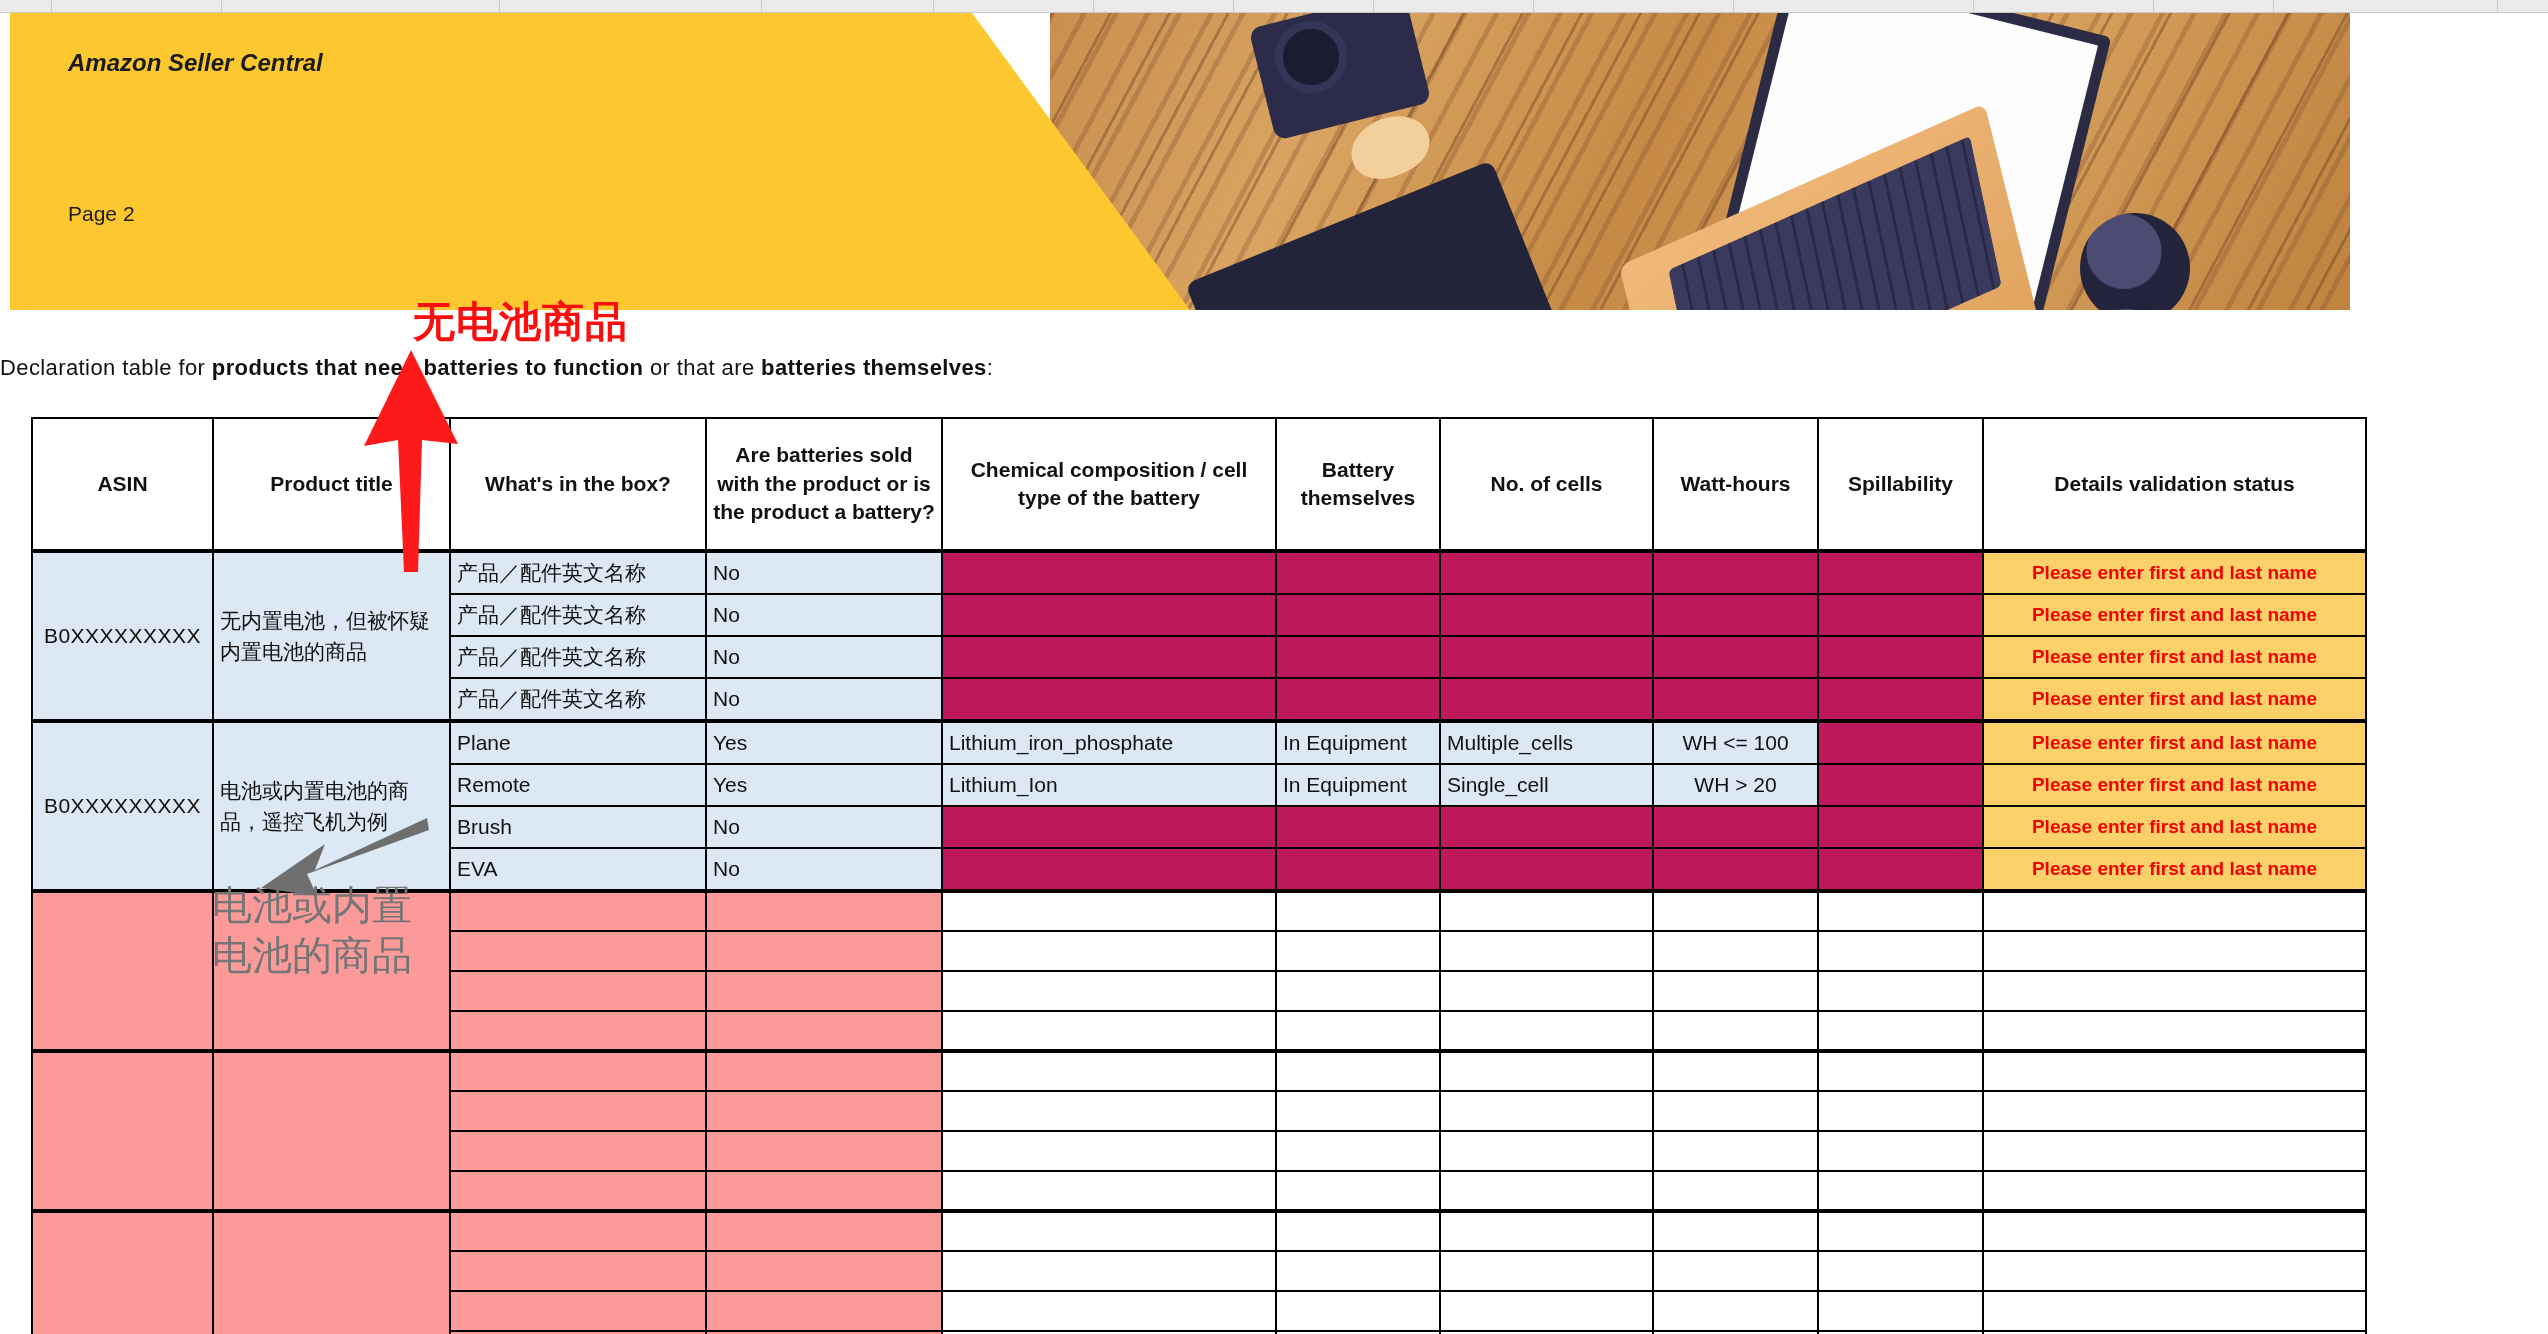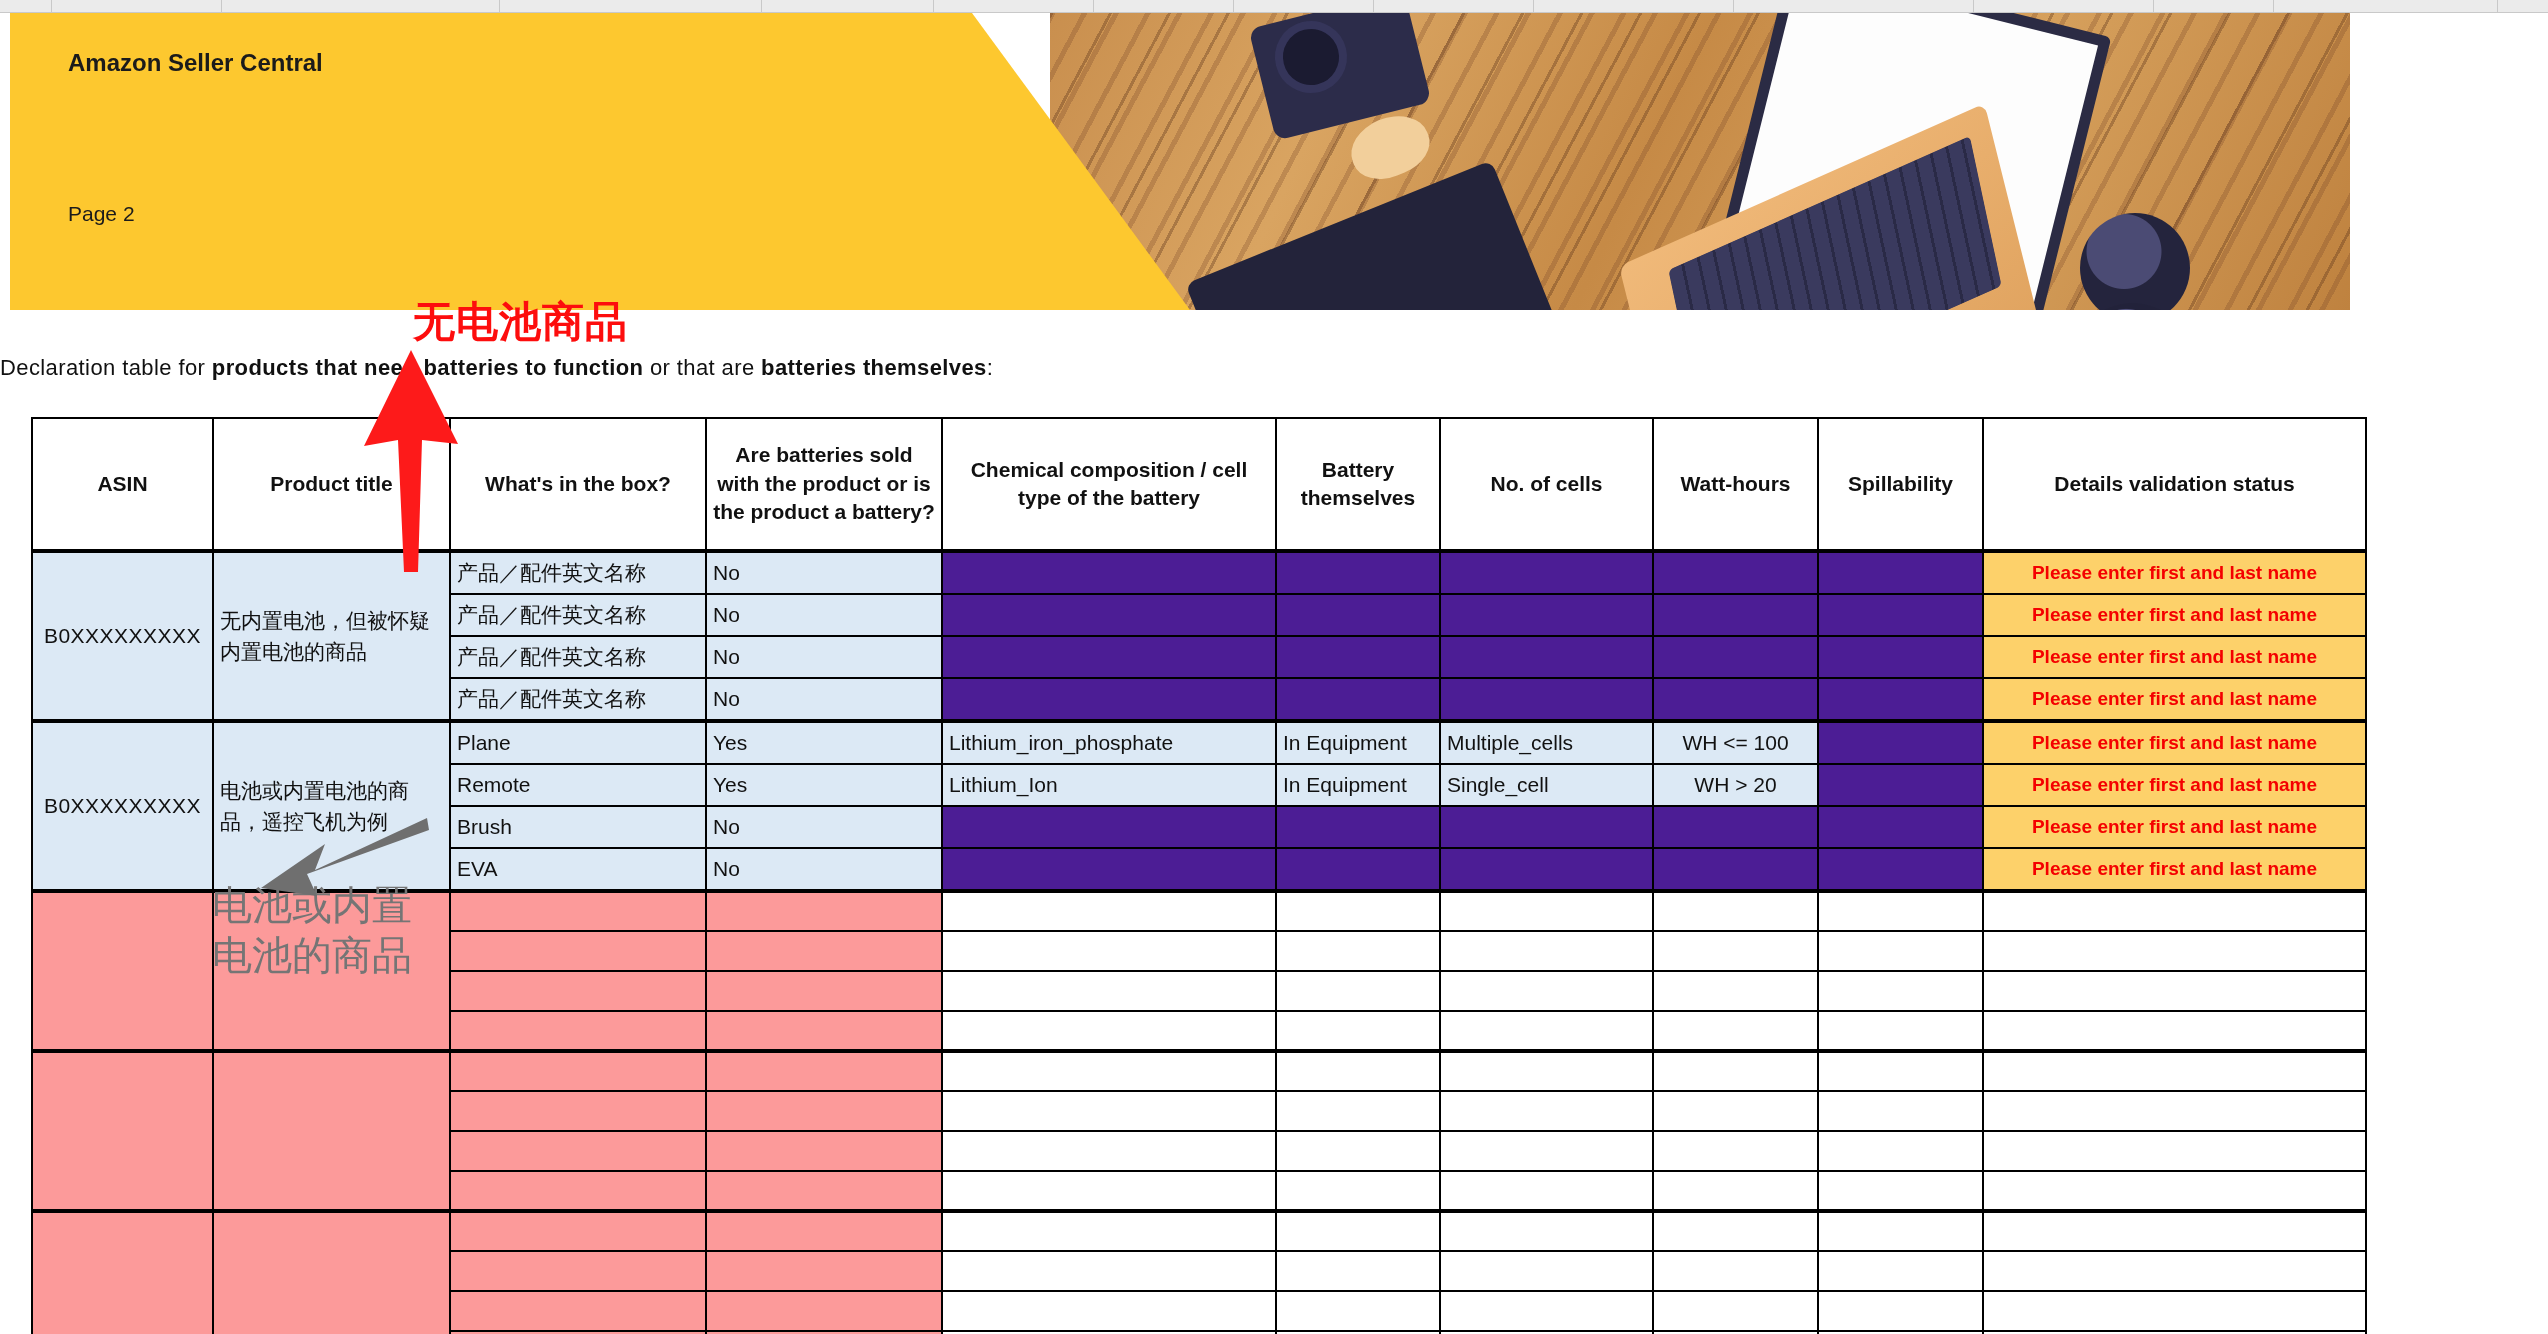--- a/index.html
+++ b/index.html
@@ -88,21 +88,21 @@
     left:1020px; top:290px; width:125px; height:125px;
     background:radial-gradient(circle at 45% 35%,#52527e 0 35%,#22223a 36% 100%);
     border-radius:50%;
   }
   .banner-yellow {
     position:absolute; left:0; top:0; width:100%; height:100%;
     background:#fdc82f;
     clip-path:polygon(0 0, 962px 0, 1180px 297px, 0 297px);
   }
   .banner-text { position:absolute; left:58px; }
-  .bn-app   { top:36px;  font-size:24px; font-weight:bold; color:#1b1b1b; }
+  .bn-app   { top:36px;  font-size:24px; font-weight:bold; color:#1b1b1b;font-style:italic; }
   .bn-title { top:107px; font-size:28px; font-weight:bold; color:#111; }
   .bn-page  { top:180px; font-size:21px; color:#1b1b1b;margin-top:9px; }
 
   
   .decl {
     position:absolute; left:0; top:355px; font-size:22px; color:#111;
     white-space:nowrap; letter-spacing:.4px;
   }
   .decl b { font-weight:bold; }
 
@@ -132,21 +132,21 @@
   .c-chem    { width:334px; }
   .c-pack    { width:164px; }
   .c-cells   { width:213px; }
   .c-watt    { width:165px; }
   .c-spill   { width:165px; }
   .c-status  { width:383px; }
 
   tbody td { height:40px; line-height:40px; }
   .blue   { background:#dce9f5; }
   .pink   { background:#fc9a9a; }
-  .black  { background:#4c1d95; }
+  .black  { background:#be185d; }
   .white  { background:#fff; }
   .grp-top { border-top:4px solid #000 !important; }
   .cell-asin { text-align:center; font-size:22px; letter-spacing:.5px; }
   .cell-title{ font-size:20px; line-height:1.5; white-space:normal; }
   .status-badge {
     background:#fdd16a; color:#f40000; font-weight:bold;
     text-align:center; font-size:19px; height:100%;
     display:flex; align-items:center; justify-content:center;
     margin:0 -6px;
   }

